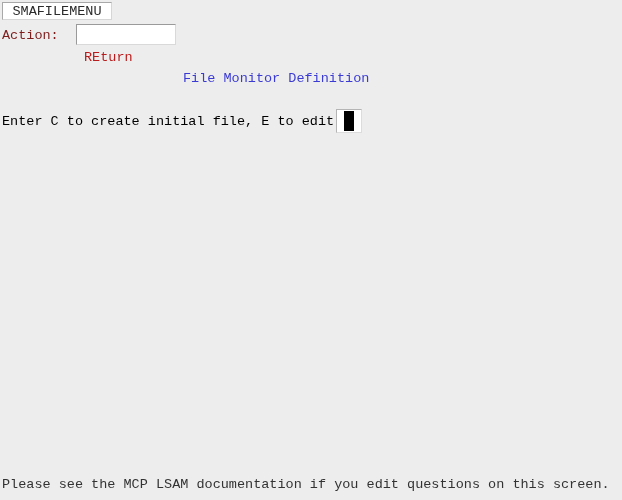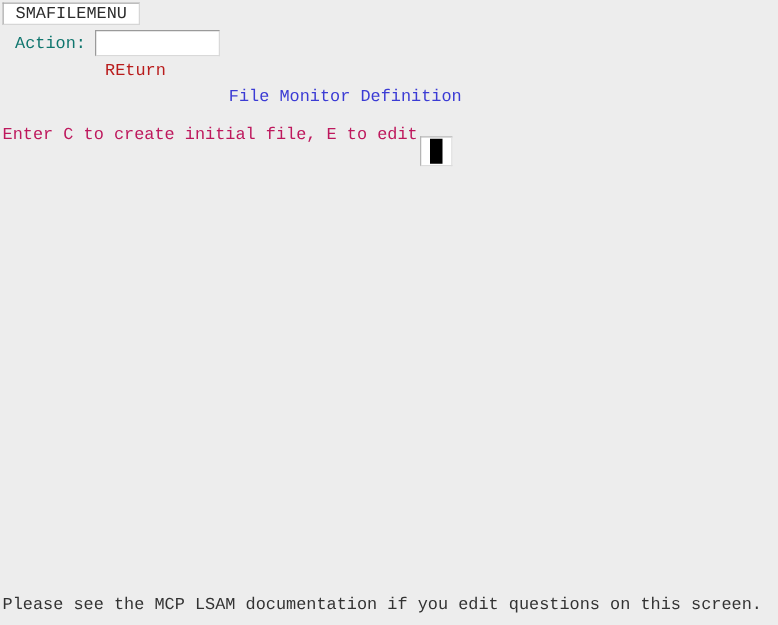--- a/index.html
+++ b/index.html
@@ -63,25 +63,25 @@
     height: 17px;
     line-height: 17px;
     color: #3b3bd4;
     font-size: 13.5px;
     white-space: nowrap;
   }
 
   
   .action-label {
     position: absolute;
-    left: 12px;
+    left: 2px;
     top: 27px;
     height: 17px;
     line-height: 17px;
-    color: #0f766e;
+    color: #7f1d1d;
     white-space: nowrap;
   }
 
   .action-input {
     position: absolute;
     left: 76px;
     top: 24px;
     width: 100px;
     height: 21px;
     background: #ffffff;
@@ -115,24 +115,24 @@
     height: 17px;
     line-height: 17px;
     color: #3b3bd4;
     white-space: nowrap;
   }
 
   
   .prompt-text {
     position: absolute;
     left: 2px;
-    top: 100px;
+    top: 113px;
     height: 17px;
     line-height: 17px;
-    color: #be185d;
+    color: #000000;
     white-space: nowrap;
     text-align: center;
   }
 
   .prompt-field {
     position: absolute;
     left: 336px;
     top: 109px;
     width: 26px;
     height: 24px;

